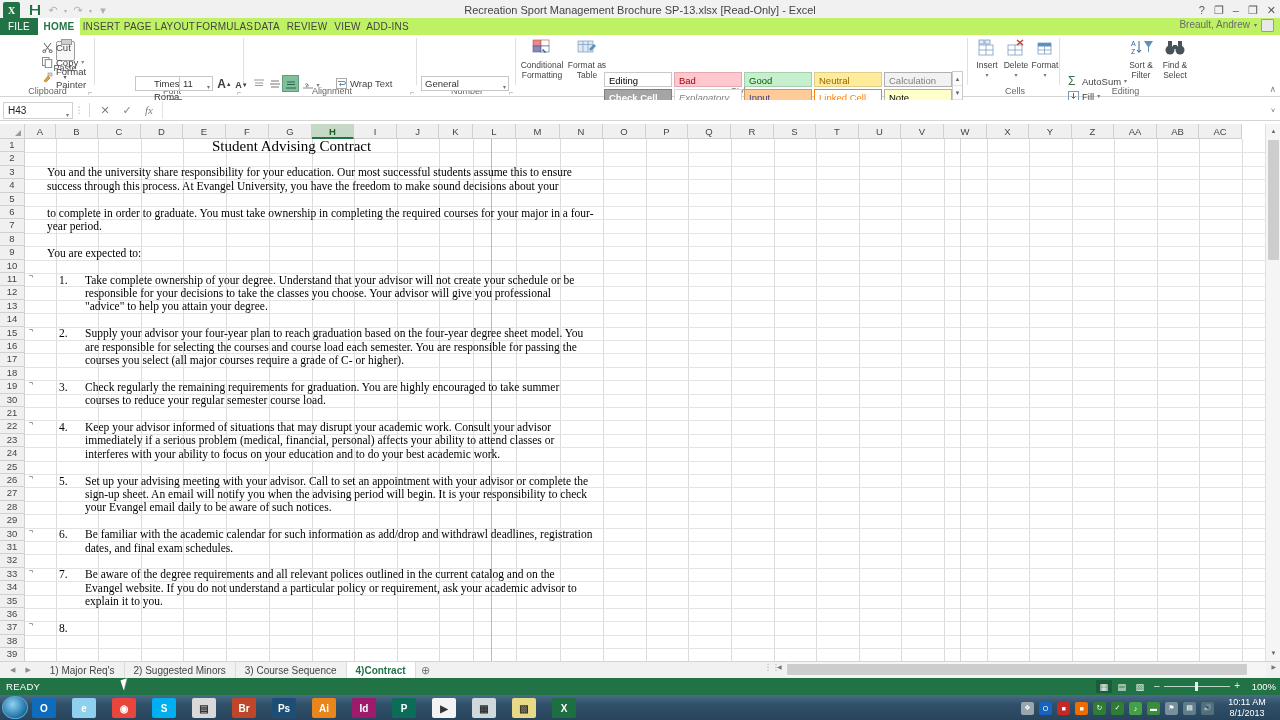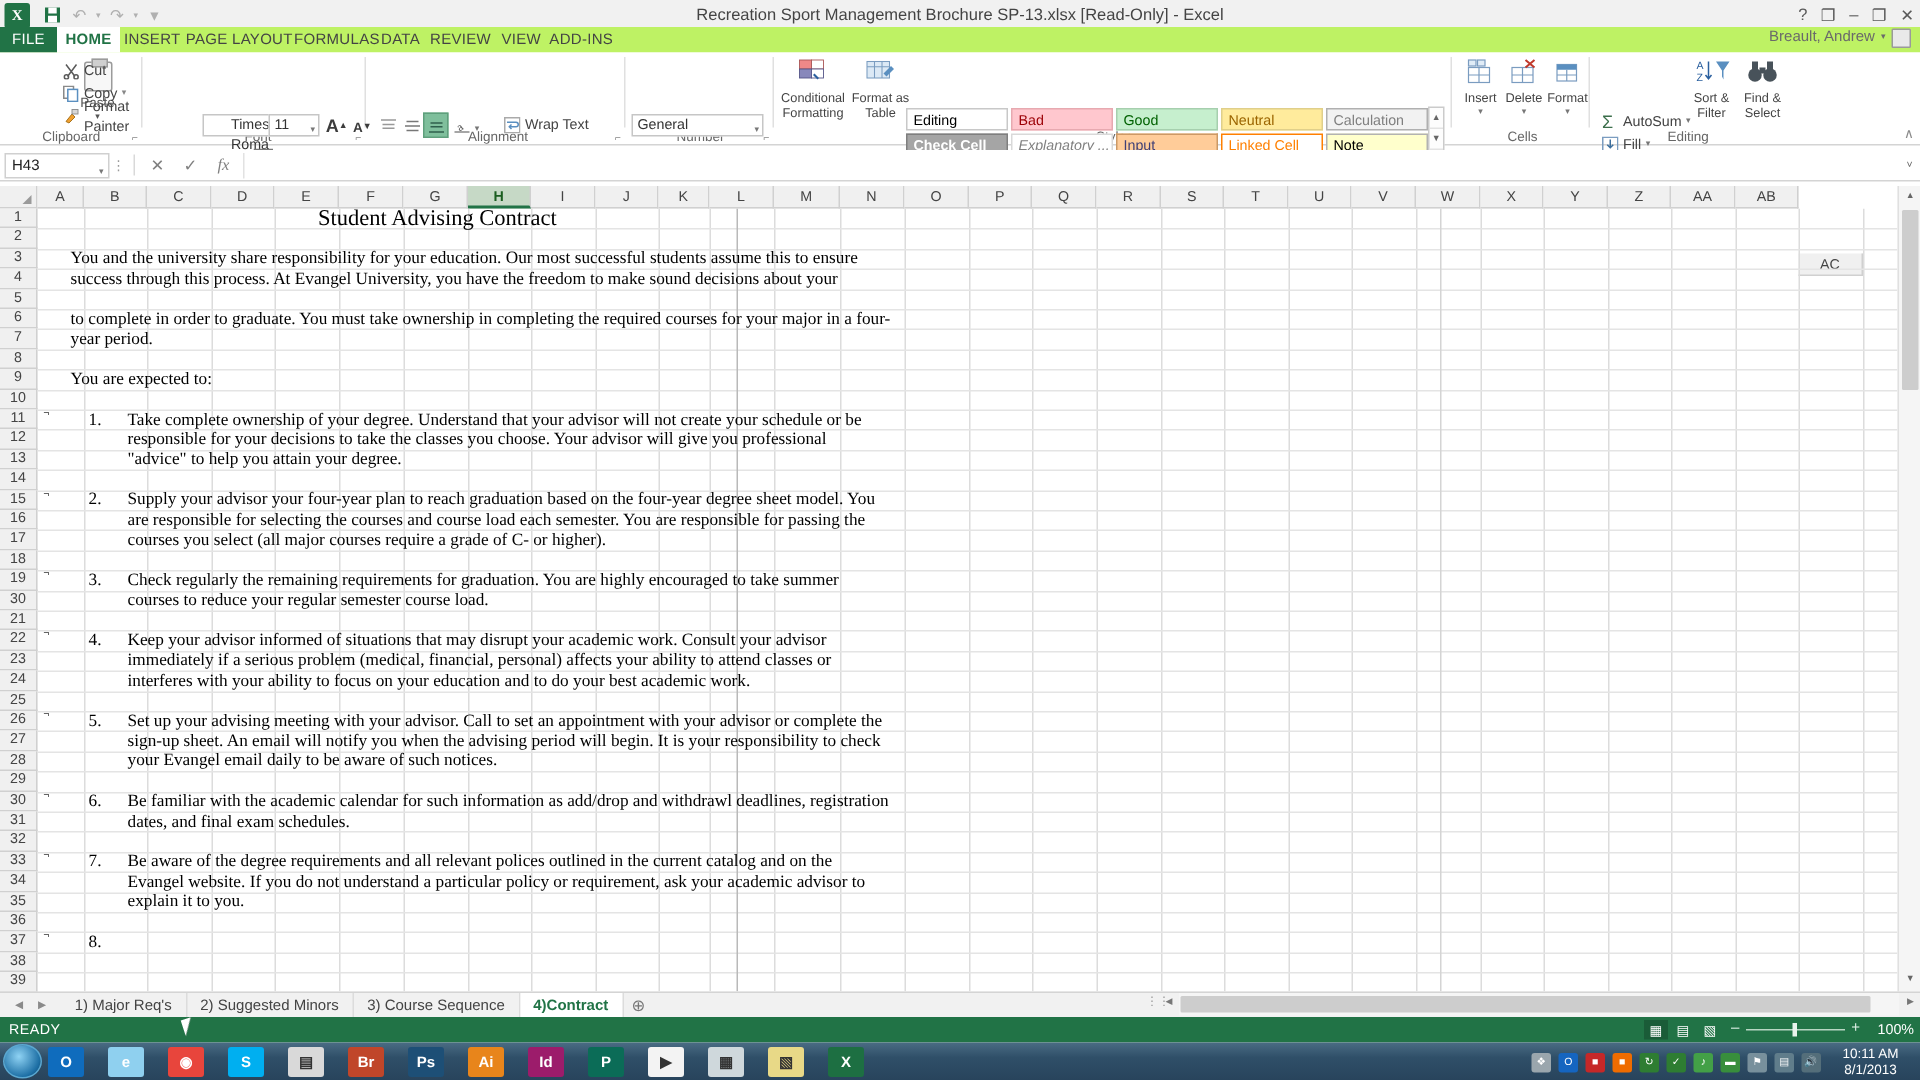--- a/index.html
+++ b/index.html
@@ -733,21 +733,21 @@
       <div class="cell" style="left: 774px; width: 42px;">S</div>
       <div class="cell" style="left: 816px; width: 43px;">T</div>
       <div class="cell" style="left: 859px; width: 42px;">U</div>
       <div class="cell" style="left: 901px; width: 43px;">V</div>
       <div class="cell" style="left: 944px; width: 43px;">W</div>
       <div class="cell" style="left: 987px; width: 42px;">X</div>
       <div class="cell" style="left: 1029px; width: 43px;">Y</div>
       <div class="cell" style="left: 1072px; width: 42px;">Z</div>
       <div class="cell" style="left: 1114px; width: 43px;">AA</div>
       <div class="cell" style="left: 1157px; width: 42px;">AB</div>
-      <div class="cell" style="left: 1199px; width: 43px; margin-top: 45px;">AC</div>
+      <div class="cell" style="left: 1199px; width: 43px;">AC</div>
     </div>
   <div class="rowhdr" id="rowhdr">
       <div class="rcell" style="top: 0px; height: 13.4px; line-height: 12.4px;">1</div>
       <div class="rcell" style="top: 13.4px; height: 13.4px; line-height: 12.4px;">2</div>
       <div class="rcell" style="top: 26.8px; height: 13.4px; line-height: 12.4px;">3</div>
       <div class="rcell" style="top: 40.2px; height: 13.4px; line-height: 12.4px;">4</div>
       <div class="rcell" style="top: 53.6px; height: 13.4px; line-height: 12.4px;">5</div>
       <div class="rcell" style="top: 67px; height: 13.4px; line-height: 12.4px;">6</div>
       <div class="rcell" style="top: 80.4px; height: 13.4px; line-height: 12.4px;">7</div>
       <div class="rcell" style="top: 93.8px; height: 13.4px; line-height: 12.4px;">8</div>

